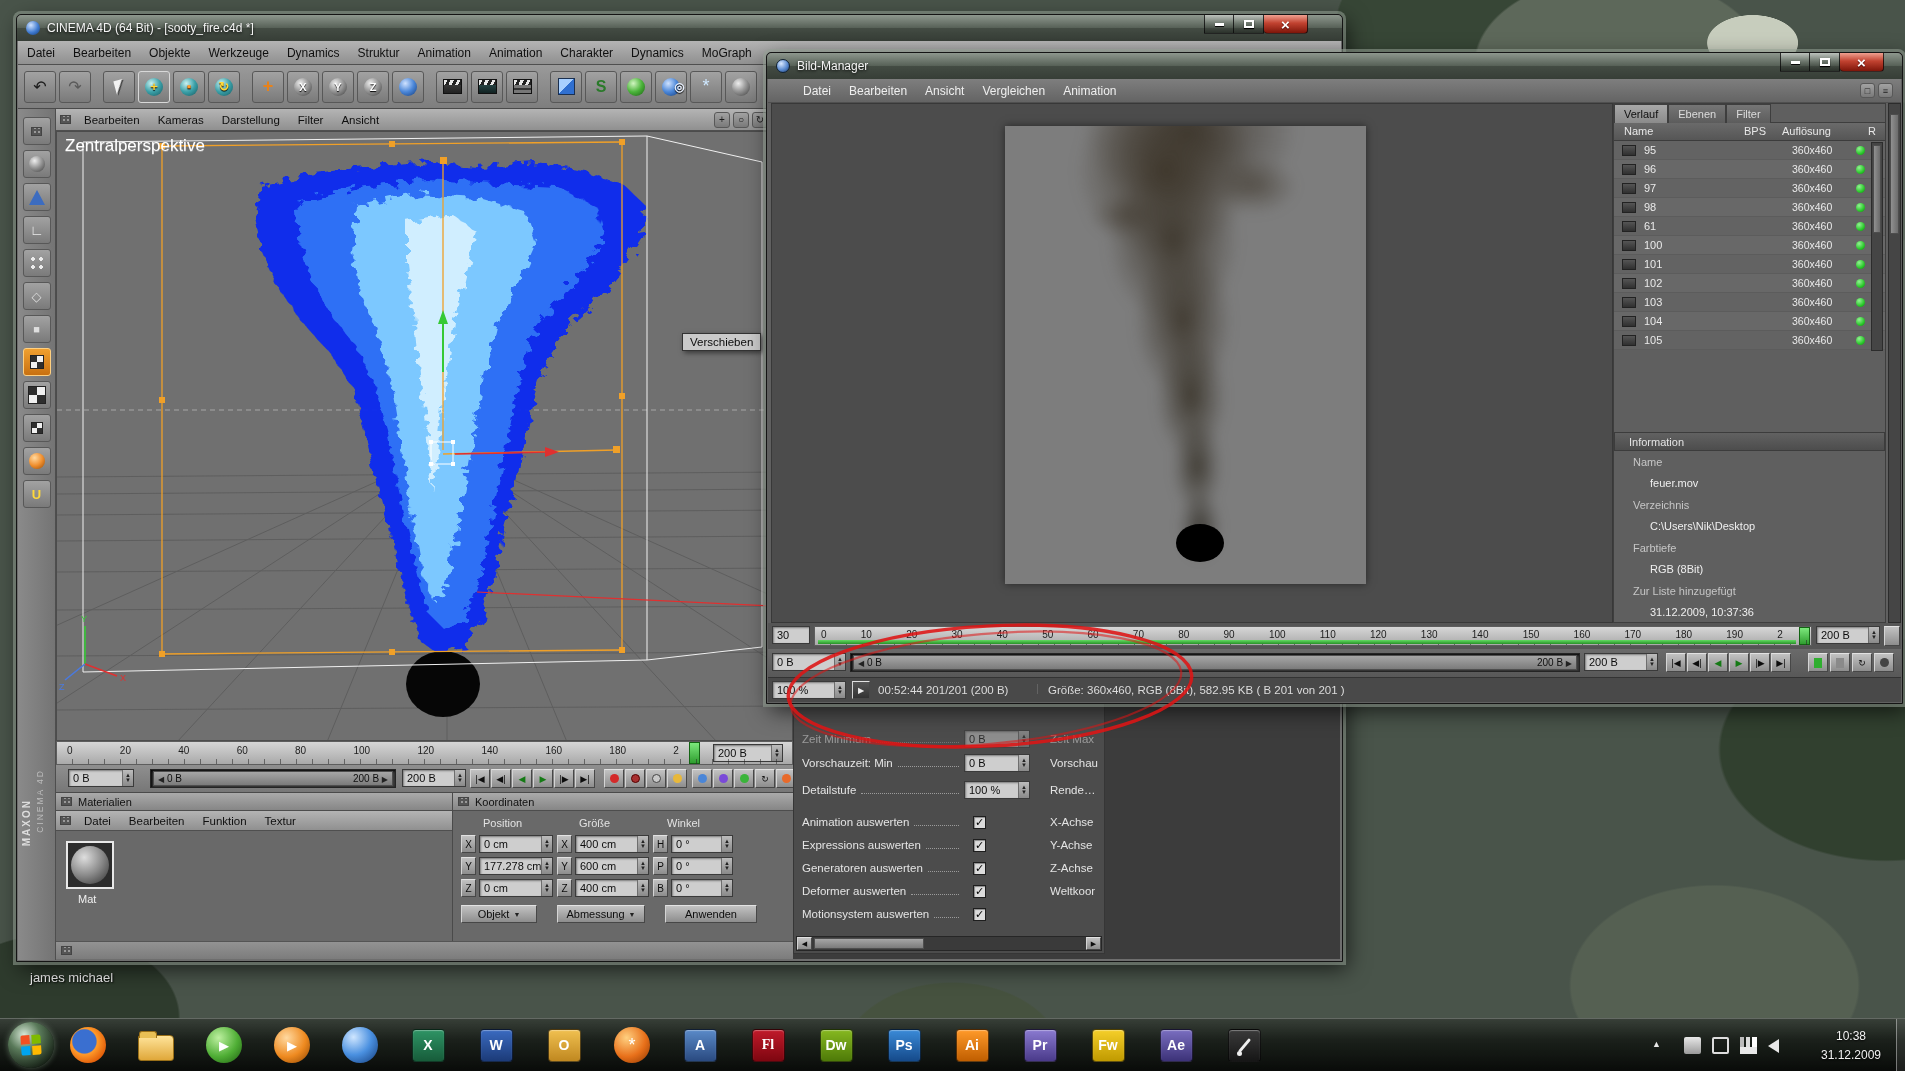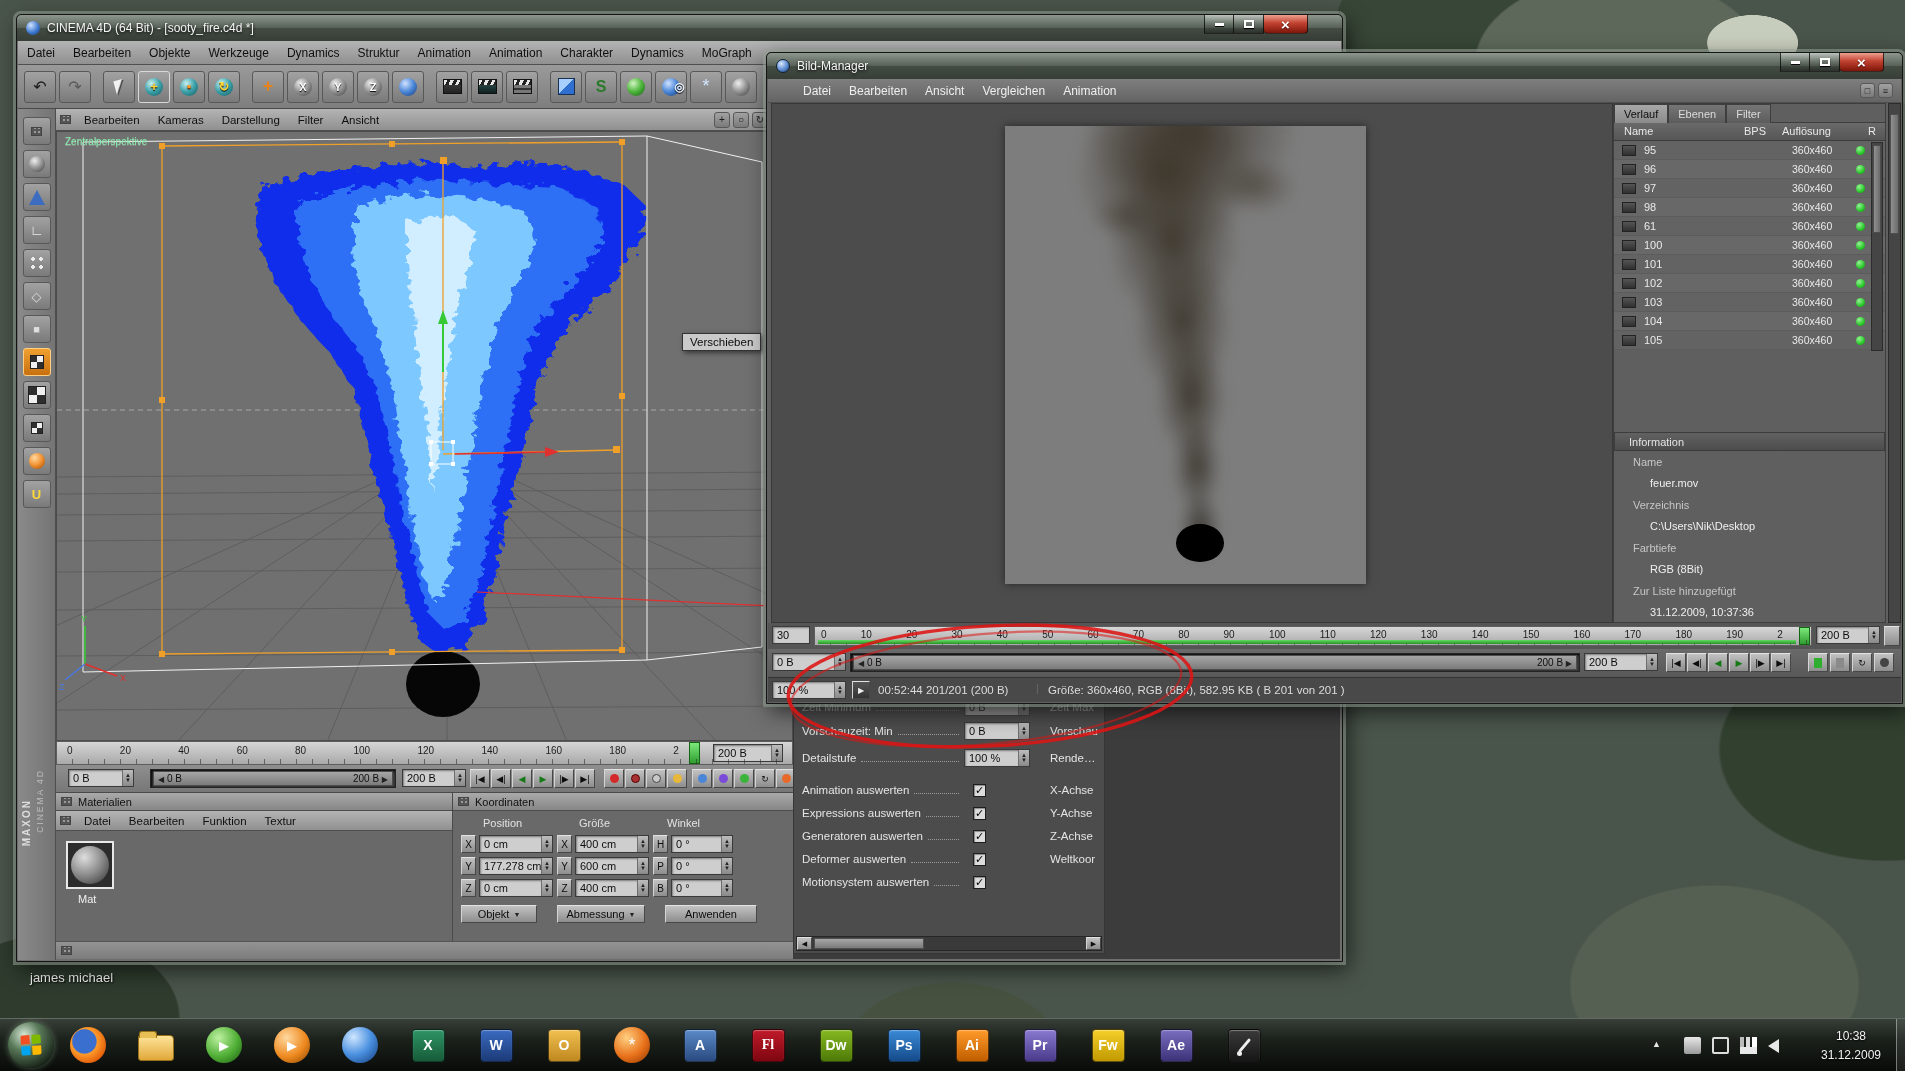--- a/index.html
+++ b/index.html
@@ -97,21 +97,21 @@
 .lname{position:absolute;left:30px;top:3px;}
 .lres{position:absolute;left:178px;top:3px;font-size:10.5px;}
 .ldot{position:absolute;left:242px;top:5px;width:9px;height:9px;border-radius:50%;
   background:radial-gradient(circle at 35% 30%, #93f293, #2ac82a 60%, #128212);}
 .infolbl{position:absolute;left:19px;font-size:11px;color:#c6c6c6;}
 .infoval{position:absolute;left:36px;font-size:11px;color:#efefef;}
 .vscroll{position:absolute;background:#454545;border:1px solid #2c2c2c;}
 .vthumb{position:absolute;left:1px;right:1px;background:linear-gradient(90deg,#909090,#6b6b6b);border:1px solid #4d4d4d;}
 
 .srow{position:absolute;left:8px;width:296px;height:24px;display:grid;grid-template-columns:162px 74px 1fr;align-items:center;
-  font-size:11.5px;color:#e4e4e4;}
+  font-size:11.5px;color:#e4e4e4;margin-top:32px;}
 .srow .lblwrap{display:flex;align-items:baseline;overflow:hidden;white-space:nowrap;}
 .srow .dots{flex:1;border-bottom:1px dotted #9b9b9b;margin:0 5px 3px;min-width:8px;}
 .srow .rtx{padding-left:12px;overflow:hidden;white-space:nowrap;text-overflow:ellipsis;}
 .cb{width:13px;height:13px;margin-left:9px;background:#dcdcdc;border:1px solid #1e1e1e;box-shadow:inset 1px 1px 1px #8a8a8a;
   font-size:11px;line-height:11px;color:#000;text-align:center;}
 .cb::after{content:"✓";}
 
 .g-start::before{content:"|◀";} .g-kprev::before{content:"◀|";} .g-fprev::before{content:"◀";}
 .g-play::before{content:"▶";} .g-knext::before{content:"|▶";} .g-end::before{content:"▶|";}
 .g-loop::before{content:"↻";}
@@ -120,21 +120,21 @@
   background:linear-gradient(rgba(120,135,120,.35), rgba(30,36,30,.7) 40%, rgba(8,10,8,.92));background-color:#141814;
   border-top:1px solid rgba(190,200,190,.5);display:block;}
 .tb-icon{position:absolute;top:4px;width:48px;height:44px;border-radius:4px;display:flex;align-items:center;justify-content:center;}
 .ball36{width:36px;height:36px;border-radius:50%;}
 .sq32{width:33px;height:33px;border-radius:4px;display:flex;align-items:center;justify-content:center;
   font-size:14px;font-weight:bold;border:1px solid rgba(0,0,0,.6);box-shadow:inset 0 1px 1px rgba(255,255,255,.35);}
 .folder{width:36px;height:26px;background:linear-gradient(#ffe49a,#e0a83a);border:1px solid #9a7018;border-radius:2px 4px 3px 3px;position:relative;margin-top:6px;}
 .folder::before{content:"";position:absolute;left:0;top:-5px;width:16px;height:6px;background:#e8bf55;border:1px solid #9a7018;border-bottom:none;border-radius:3px 3px 0 0;}
 .trayicon{width:17px;height:17px;display:inline-block;}
 
-.vplabel{position:absolute;font-size:10px;color:#86efac;text-shadow:0 1px 0 rgba(255,255,255,.25);}
+.vplabel{position:absolute;font-size:17px;color:#ffffff;text-shadow:0 1px 0 rgba(255,255,255,.25);}
 .tooltip{position:absolute;background:#cacaca;border:1px solid #333;font-size:11.5px;color:#0c0c0c;padding:2px 7px;box-shadow:2px 2px 5px rgba(0,0,0,.5);}
 .brand{position:absolute;writing-mode:vertical-rl;transform:rotate(180deg);font-size:10px;letter-spacing:2px;color:#cfcfcf;}
 </style>
 </head>
 <body>
 
 <div id="screen">
 
   <div class="win" id="c4d" style="left:16px;top:14px;width:1327px;height:948px;z-index:10;">
     <div class="titlebar">

